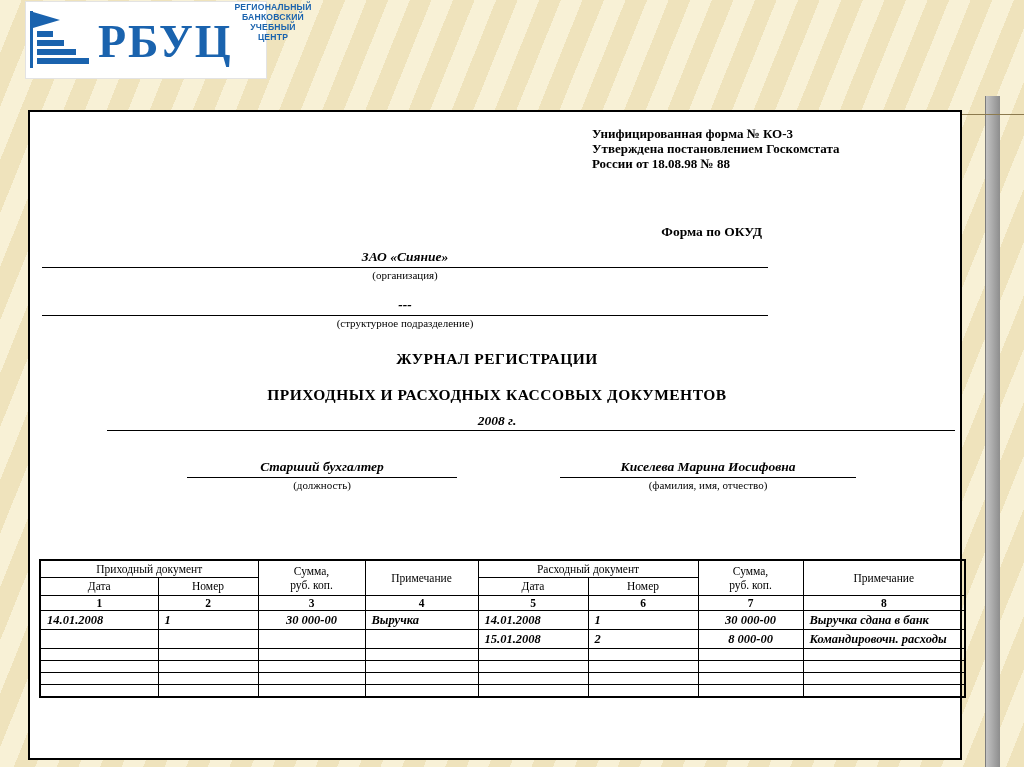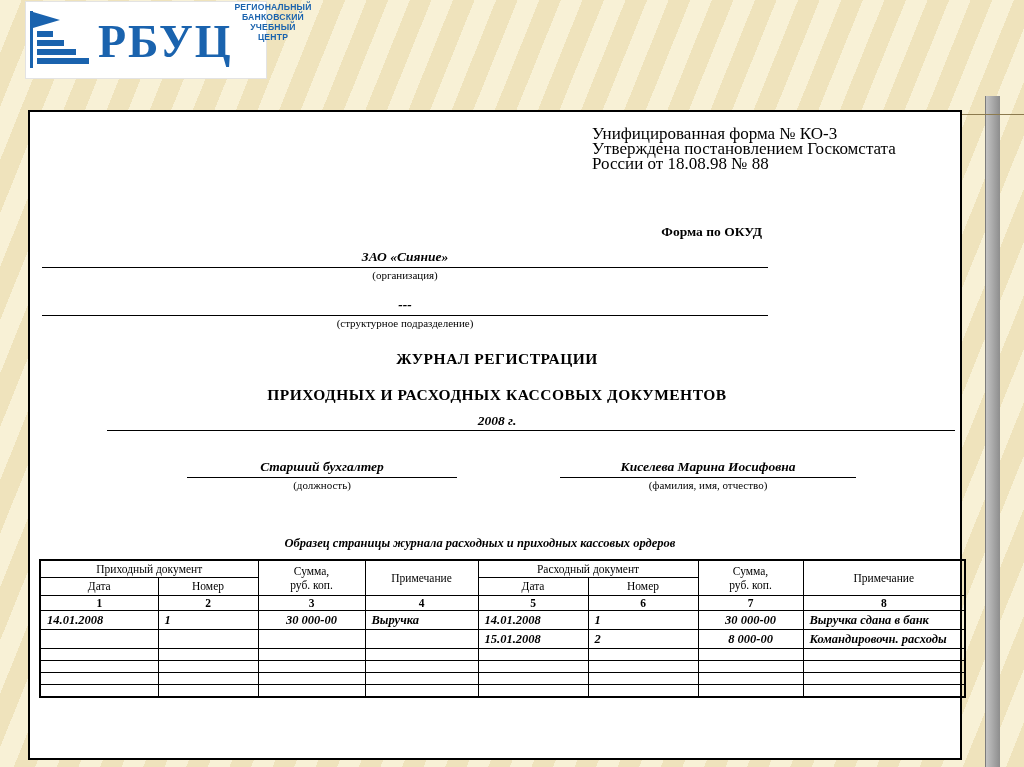--- a/index.html
+++ b/index.html
@@ -23,21 +23,21 @@
   
   .scrollbar { position: absolute; left: 985px; top: 96px; width: 15px; height: 671px;
     background: linear-gradient(90deg, #c3c3c3, #8d8d8d); border-left: 1px solid #7c7c7c; }
   .top-rule { position: absolute; left: 962px; top: 114px; width: 62px; height: 1px; background: #8c7a4e; }
 
   
   .doc { position: absolute; left: 28px; top: 110px; width: 934px; height: 650px;
     background: #fff; border: 2px solid #000; }
 
   .form-info { position: absolute; left: 562px; top: 14px; width: 362px;
-    font-weight: 400; font-size: 17px; line-height: 15px; }
+    font-weight: 700; font-size: 13px; line-height: 15px; }
 
   .code-table { position: absolute; left: 738px; top: 84px; width: 192px; border-collapse: collapse; }
   .code-table td { border: 1px solid #000; text-align: center; font-size: 13px; padding: 0 2px; }
   .code-header td { height: 22px; font-weight: 700; font-size: 13.5px; }
   .code-okud td { height: 26px; }
   .code-okpo td { height: 24px; font-weight: 700; font-style: italic; }
   .code-empty td { height: 18px; }
 
   .okud-label { position: absolute; left: 480px; top: 112px; width: 252px; text-align: right; font-weight: 700; font-size: 13.5px; }
   .okpo-label { position: absolute; left: 480px; top: 137px; width: 252px; text-align: right; font-weight: 700; font-size: 13.5px; }
@@ -123,21 +123,20 @@
 
     <div class="sig-pos">
       <div class="u-line">Старший бухгалтер</div>
       <div class="u-caption">(должность)</div>
     </div>
     <div class="sig-name">
       <div class="u-line">Киселева Марина Иосифовна</div>
       <div class="u-caption">(фамилия, имя, отчество)</div>
     </div>
 
-    <div class="sample-caption">Образец страницы журнала расходных и приходных кассовых ордеров</div>
 
     <table class="journal">
       <colgroup>
         <col style="width:118px">
           <col style="width:100px">
           <col style="width:107px">
           <col style="width:113px">
         <col style="width:110px">
           <col style="width:110px">
           <col style="width:105px">

